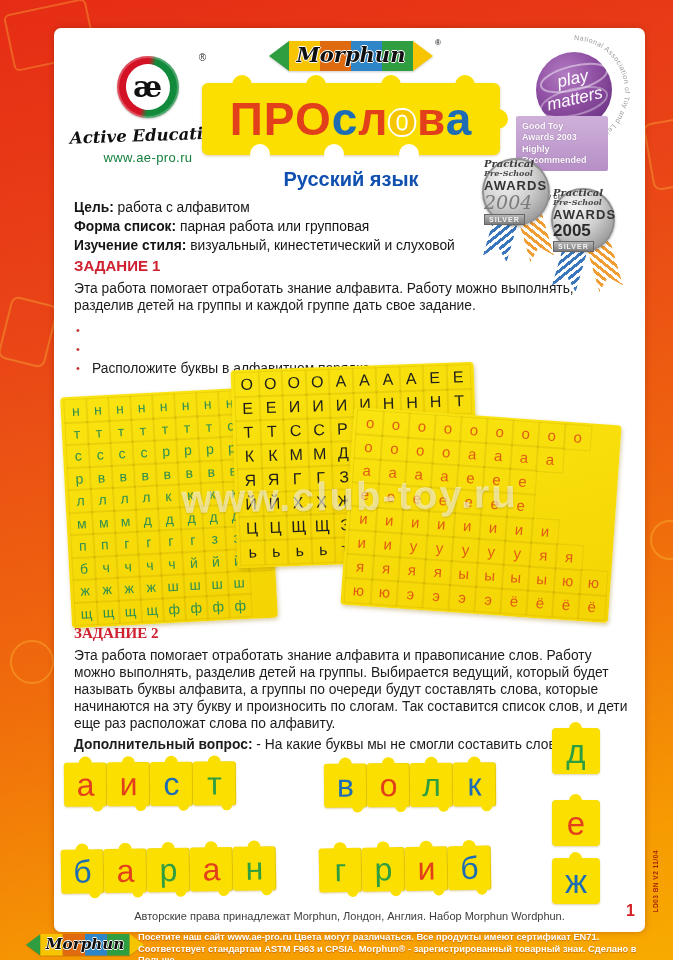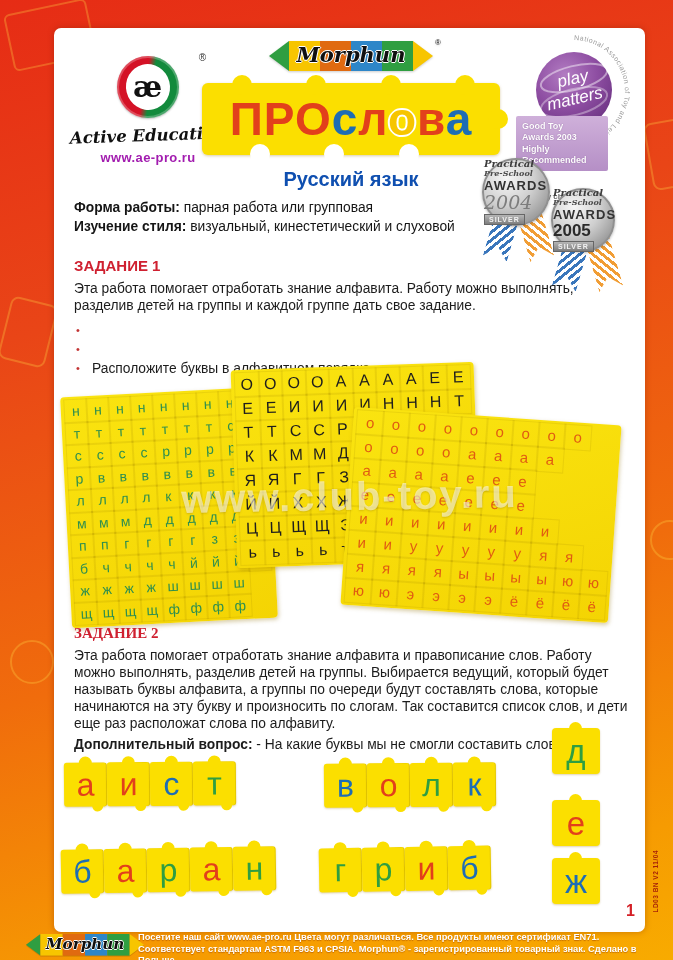--- a/index.html
+++ b/index.html
@@ -25,21 +25,21 @@
   .ae-block{left:10px;top:28px;width:168px;text-align:center;}
   .ae-circle{width:62px;height:62px;border-radius:50%;margin:0 auto;position:relative;
     background:linear-gradient(100deg,#d41226 45%,#128a3c 55%);
     box-shadow:inset 0 0 0 2px rgba(255,255,255,.25),0 1px 2px rgba(0,0,0,.25);}
   .ae-inner{position:absolute;left:9px;top:8px;right:9px;bottom:8px;background:#fff;border-radius:50%;
     transform:rotate(-14deg);display:flex;align-items:center;justify-content:center;}
   .ae-glyph{font-family:"DejaVu Serif",serif;font-weight:bold;font-size:30px;color:#111;transform:rotate(14deg);line-height:1;}
   .ae-reg{position:absolute;right:26px;top:-4px;font-size:10px;color:#333;}
   .ae-script{margin-top:8px;font-family:"DejaVu Serif",serif;font-style:italic;font-weight:bold;
     font-size:16.5px;color:#101010;transform:rotate(-2deg);white-space:nowrap;}
-  .ae-url{margin-top:5px;font-size:13px;font-weight:bold;color:#a21caf;letter-spacing:.4px;}
+  .ae-url{margin-top:5px;font-size:13px;font-weight:normal;color:#15803d;letter-spacing:.4px;}
 
   
   .morphun{display:inline-flex;align-items:stretch;height:30px;position:relative;filter:drop-shadow(0 1px 1px rgba(0,0,0,.2));}
   .m-left{width:0;height:0;border-top:15px solid transparent;border-bottom:15px solid transparent;border-right:20px solid #2f9e41;}
   .m-seg{width:31px;height:30px;}
   .m-right{width:0;height:0;border-top:15px solid transparent;border-bottom:15px solid transparent;border-left:20px solid #f7c500;}
   .m-text{position:absolute;left:0;right:0;top:1px;text-align:center;
     font-family:"DejaVu Serif",serif;font-style:italic;font-weight:bold;font-size:21px;color:#101010;
     text-shadow:-1px 0 0 #fff,1px 0 0 #fff,0 -1px 0 #fff,0 1px 0 #fff;}
   .m-reg{position:absolute;right:-8px;top:-3px;font-size:8px;color:#111;}
@@ -235,21 +235,22 @@
     <div class="medal-circle" style="width:64px;height:64px;">
       <div class="mc-b1">Practical</div>
       <div class="mc-b2">Pre-School</div>
       <div class="mc-b3">AWARDS</div>
       <div class="mc-year-bold">2005</div>
       <div class="mc-band">SILVER</div>
     </div>
   </div>
 
   <div class="abs info">
-    <div><b>Форма работы:</b><span> парная работа или групповая</span></div>
+    <div><b>Цель:</b><span> работа с алфавитом</span></div>
+    <div><b>Форма список:</b><span> парная работа или групповая</span></div>
     <div><b>Изучение стиля:</b><span> визуальный, кинестетический и слуховой</span></div>
   </div>
 
   <div class="abs task-head t1h">ЗАДАНИЕ 1</div>
   <div class="abs t1p">Эта работа помогает отработать знание алфавита. Работу можно выполнять, разделив детей на группы и каждой группе дать свое задание.</div>
   <div class="abs bullets">
     <div class="bi">
         <span class="dot">•</span>
       </div>
     <div class="bi">
@@ -644,20 +645,21 @@
     </div>
   <div class="single s1">
       <i class="nub"></i>
       <span style="color: rgb(226, 64, 27);">е</span>
     </div>
   <div class="single s2">
       <i class="nub"></i>
       <span style="color: rgb(30, 109, 180);">ж</span>
     </div>
 
+  <div class="abs copyright">Авторские права принадлежат Morphun, Лондон, Англия. Набор Morphun Wordphun.</div>
   <div class="abs pagenum">1</div>
 </div>
 
 <div class="bottom-bar">
   <div class="bb-logo morphun">
     <div class="m-left"></div>
     <div class="m-seg" style="background:#f7c500"></div>
     <div class="m-seg" style="background:#e06a10"></div>
     <div class="m-seg" style="background:#2e86c8"></div>
     <div class="m-seg" style="background:#2f9e41"></div>

